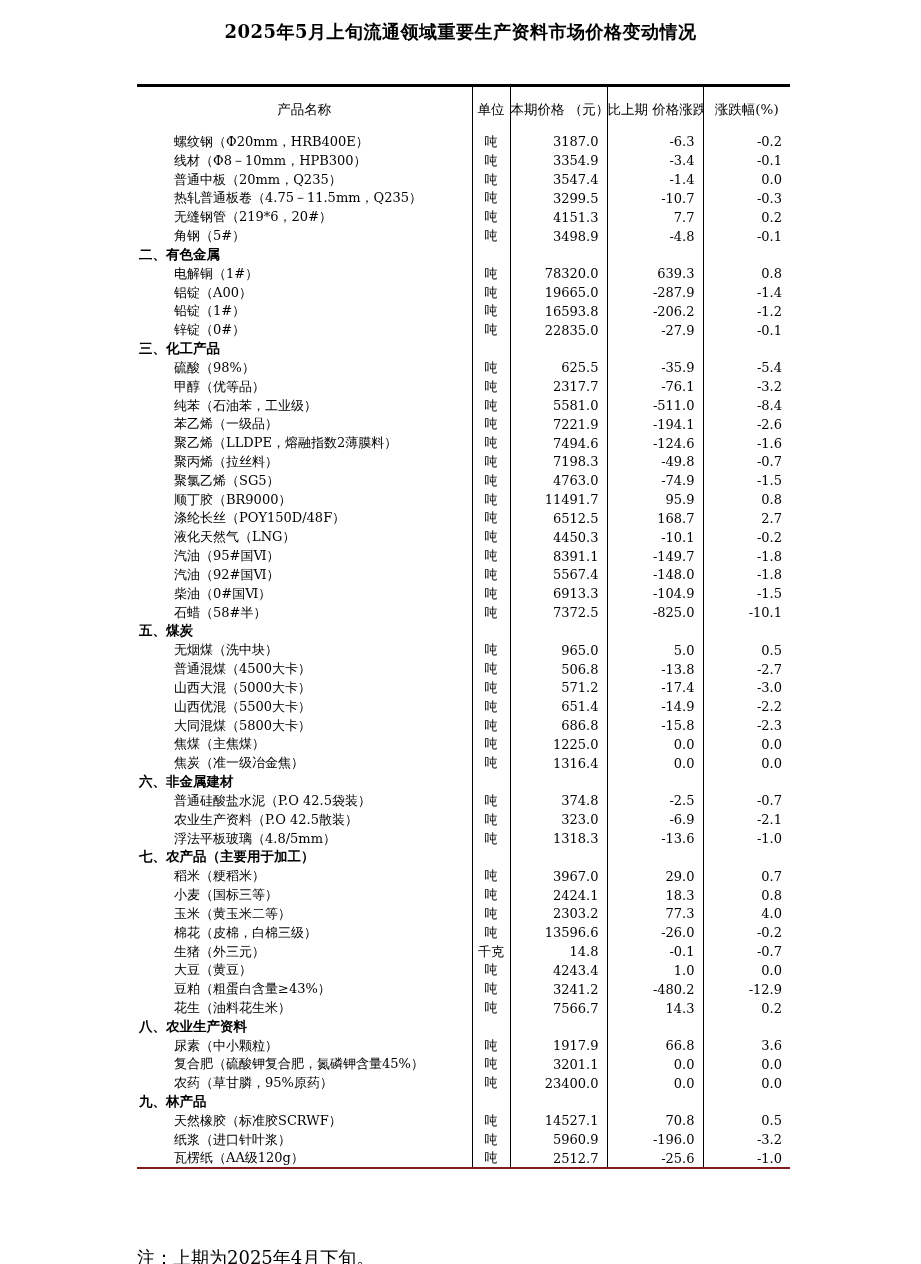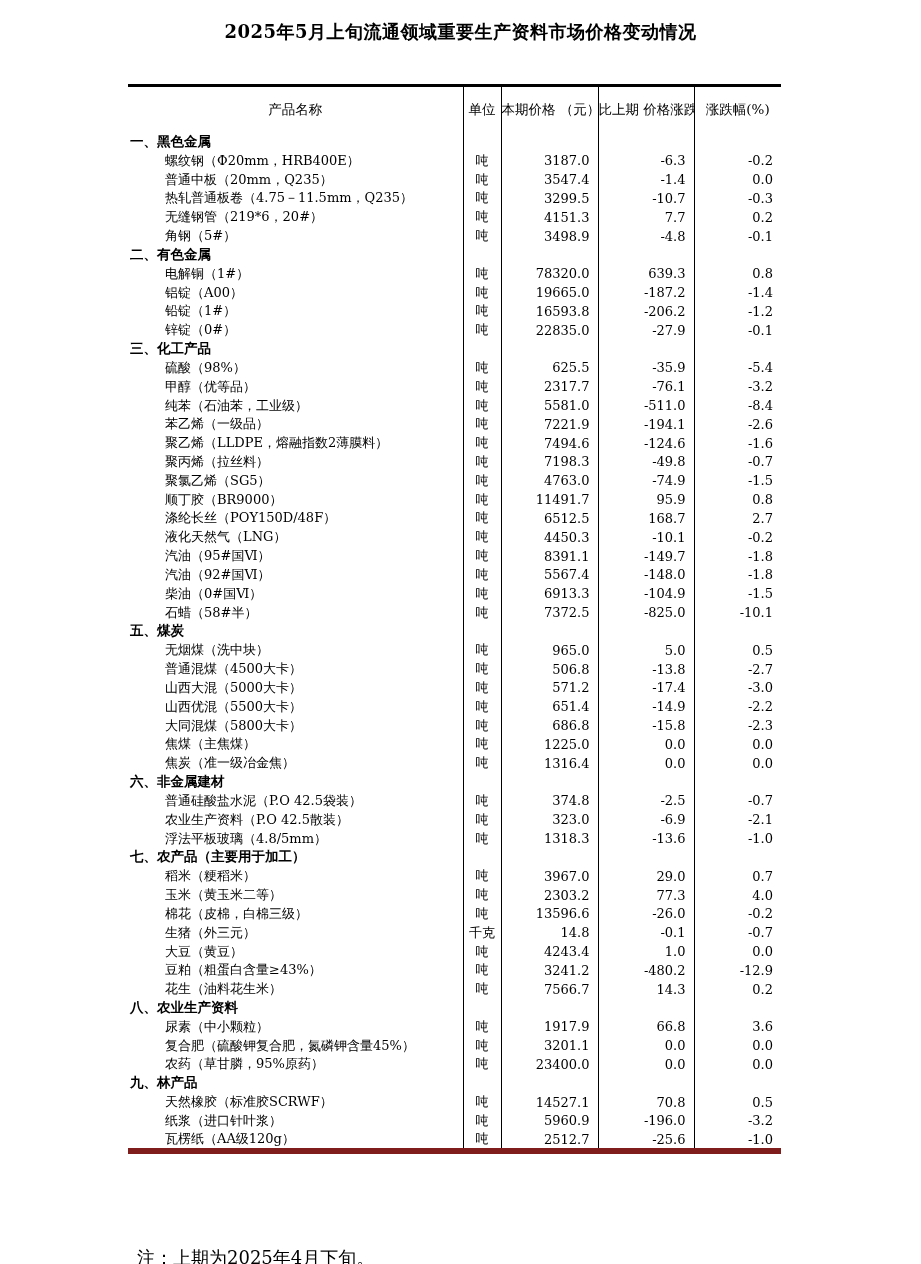--- a/index.html
+++ b/index.html
@@ -13,26 +13,26 @@
   .page-title {
     position: absolute;
     top: 20px; left: 0; width: 921px;
     text-align: center;
     font-size: 18px;
     font-weight: bold;
     letter-spacing: 0.5px;
   }
   table.price-table {
     position: absolute;
-    top: 84px; left: 128px;
+    top: 84px; left: 137px;
     width: 653px;
     border-collapse: collapse;
     table-layout: fixed;
     border-top: 3px solid #000;
-    border-bottom: 6px solid #7f1d1d;
+    border-bottom: 2px solid #7f1d1d;
   }
   table.price-table th, table.price-table td {
     border: none;
     overflow: hidden;
     white-space: nowrap;
   }
   table.price-table th + th,
   table.price-table td + td {
     border-left: 1px solid #000;
   }
@@ -90,34 +90,34 @@
       <th>本期价格
 （元）</th>
       <th>比上期
 价格涨跌
 （元）</th>
       <th>涨跌幅(%)</th>
     </tr>
   </thead>
   <tbody id="table-body">
       <tr>
-        <td class="section-name">一、黑色金属</td>
-        <td class="unit-cell"></td>
-        <td class="price-cell"></td>
-        <td class="change-cell"></td>
-        <td class="pct-cell"></td>
-      </tr>
-      <tr>
         <td class="product-cell">螺纹钢（Φ20mm，HRB400E）</td>
         <td class="unit-cell">吨</td>
         <td class="price-cell">3187.0</td>
         <td class="change-cell">-6.3</td>
         <td class="pct-cell">-0.2</td>
       </tr>
       <tr>
+        <td class="product-cell">线材（Φ8－10mm，HPB300）</td>
+        <td class="unit-cell">吨</td>
+        <td class="price-cell">3354.9</td>
+        <td class="change-cell">-3.4</td>
+        <td class="pct-cell">-0.1</td>
+      </tr>
+      <tr>
         <td class="product-cell">普通中板（20mm，Q235）</td>
         <td class="unit-cell">吨</td>
         <td class="price-cell">3547.4</td>
         <td class="change-cell">-1.4</td>
         <td class="pct-cell">0.0</td>
       </tr>
       <tr>
         <td class="product-cell">热轧普通板卷（4.75－11.5mm，Q235）</td>
         <td class="unit-cell">吨</td>
         <td class="price-cell">3299.5</td>
@@ -149,21 +149,21 @@
         <td class="product-cell">电解铜（1#）</td>
         <td class="unit-cell">吨</td>
         <td class="price-cell">78320.0</td>
         <td class="change-cell">639.3</td>
         <td class="pct-cell">0.8</td>
       </tr>
       <tr>
         <td class="product-cell">铝锭（A00）</td>
         <td class="unit-cell">吨</td>
         <td class="price-cell">19665.0</td>
-        <td class="change-cell">-187.2</td>
+        <td class="change-cell">-287.9</td>
         <td class="pct-cell">-1.4</td>
       </tr>
       <tr>
         <td class="product-cell">铅锭（1#）</td>
         <td class="unit-cell">吨</td>
         <td class="price-cell">16593.8</td>
         <td class="change-cell">-206.2</td>
         <td class="pct-cell">-1.2</td>
       </tr>
       <tr>
@@ -368,20 +368,27 @@
         <td class="price-cell"></td>
         <td class="change-cell"></td>
         <td class="pct-cell"></td>
       </tr>
       <tr>
         <td class="product-cell">稻米（粳稻米）</td>
         <td class="unit-cell">吨</td>
         <td class="price-cell">3967.0</td>
         <td class="change-cell">29.0</td>
         <td class="pct-cell">0.7</td>
+      </tr>
+      <tr>
+        <td class="product-cell">小麦（国标三等）</td>
+        <td class="unit-cell">吨</td>
+        <td class="price-cell">2424.1</td>
+        <td class="change-cell">18.3</td>
+        <td class="pct-cell">0.8</td>
       </tr>
       <tr>
         <td class="product-cell">玉米（黄玉米二等）</td>
         <td class="unit-cell">吨</td>
         <td class="price-cell">2303.2</td>
         <td class="change-cell">77.3</td>
         <td class="pct-cell">4.0</td>
       </tr>
       <tr>
         <td class="product-cell">棉花（皮棉，白棉三级）</td>

